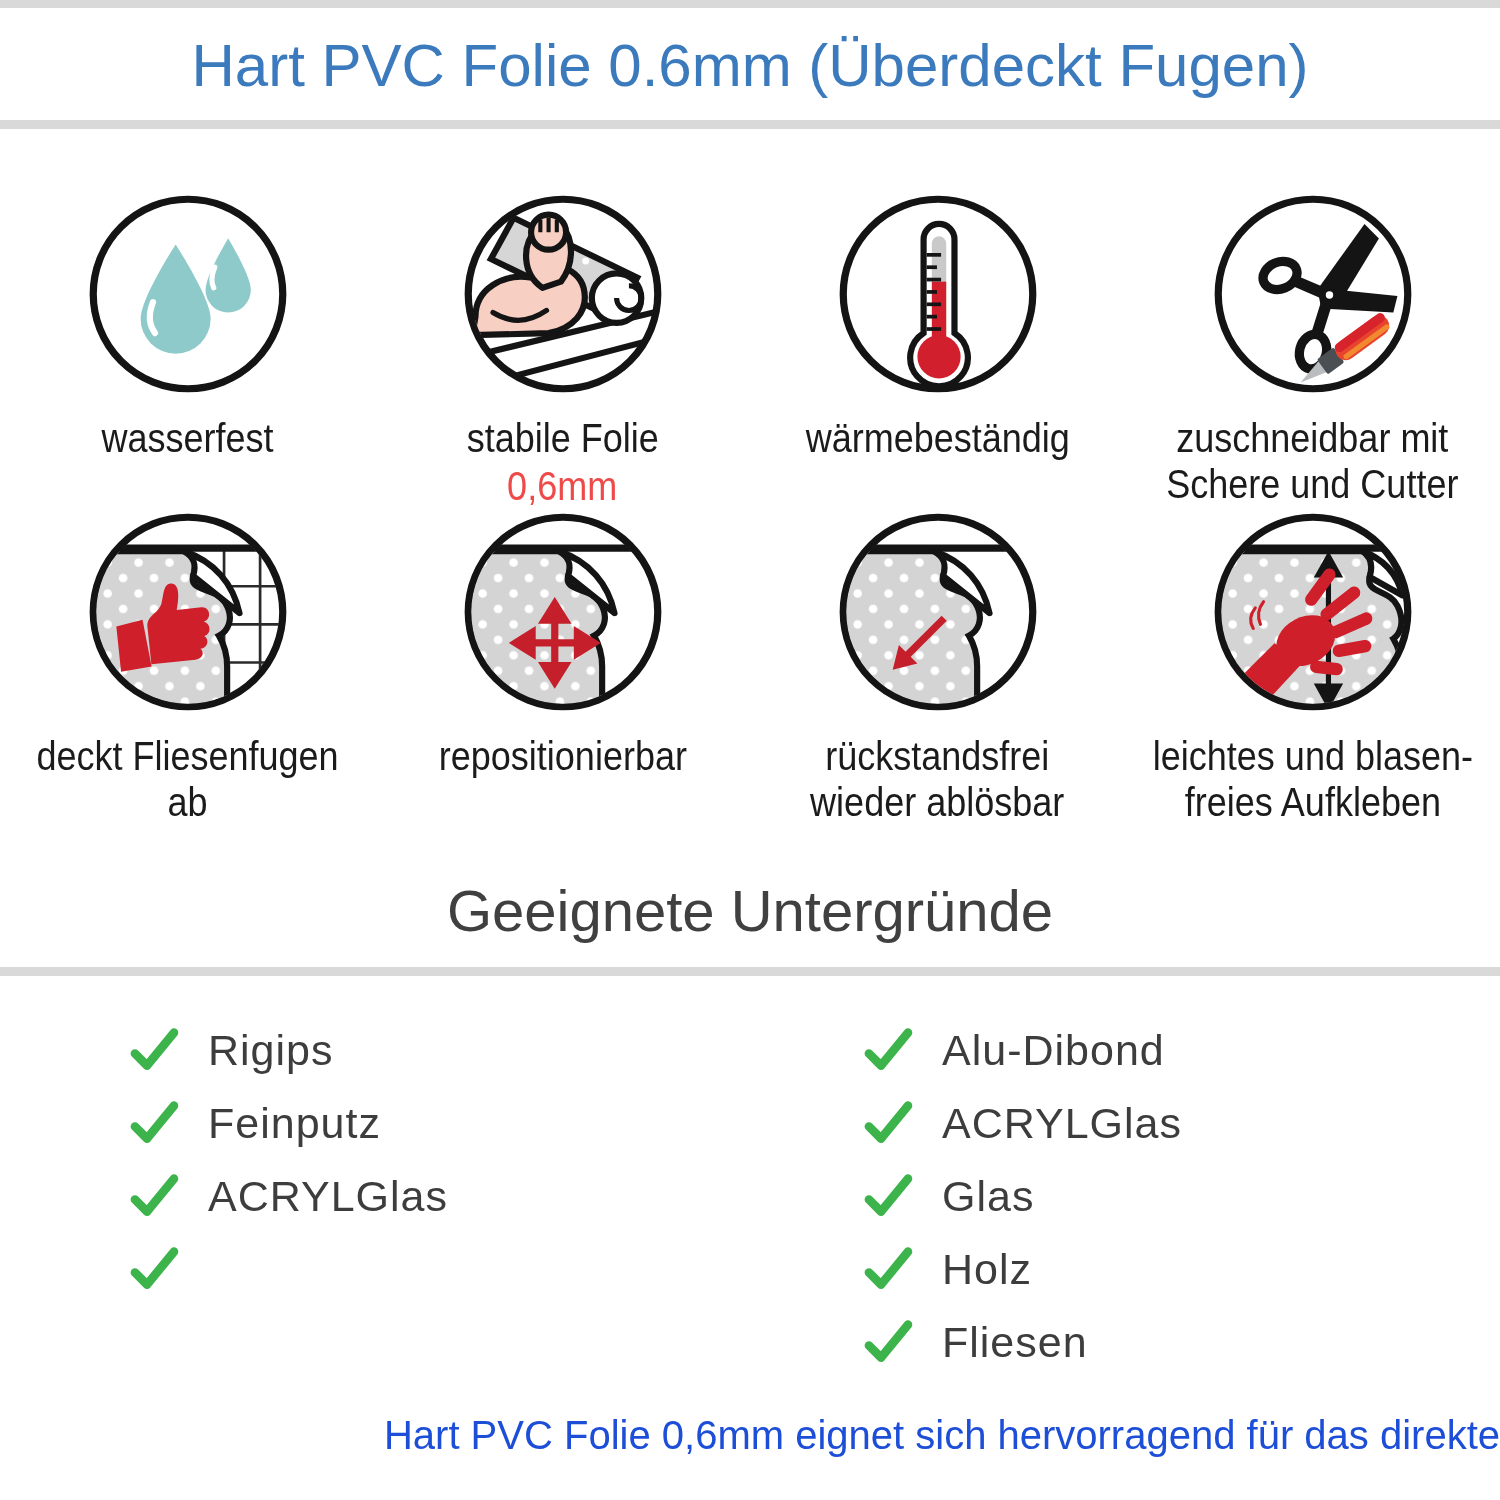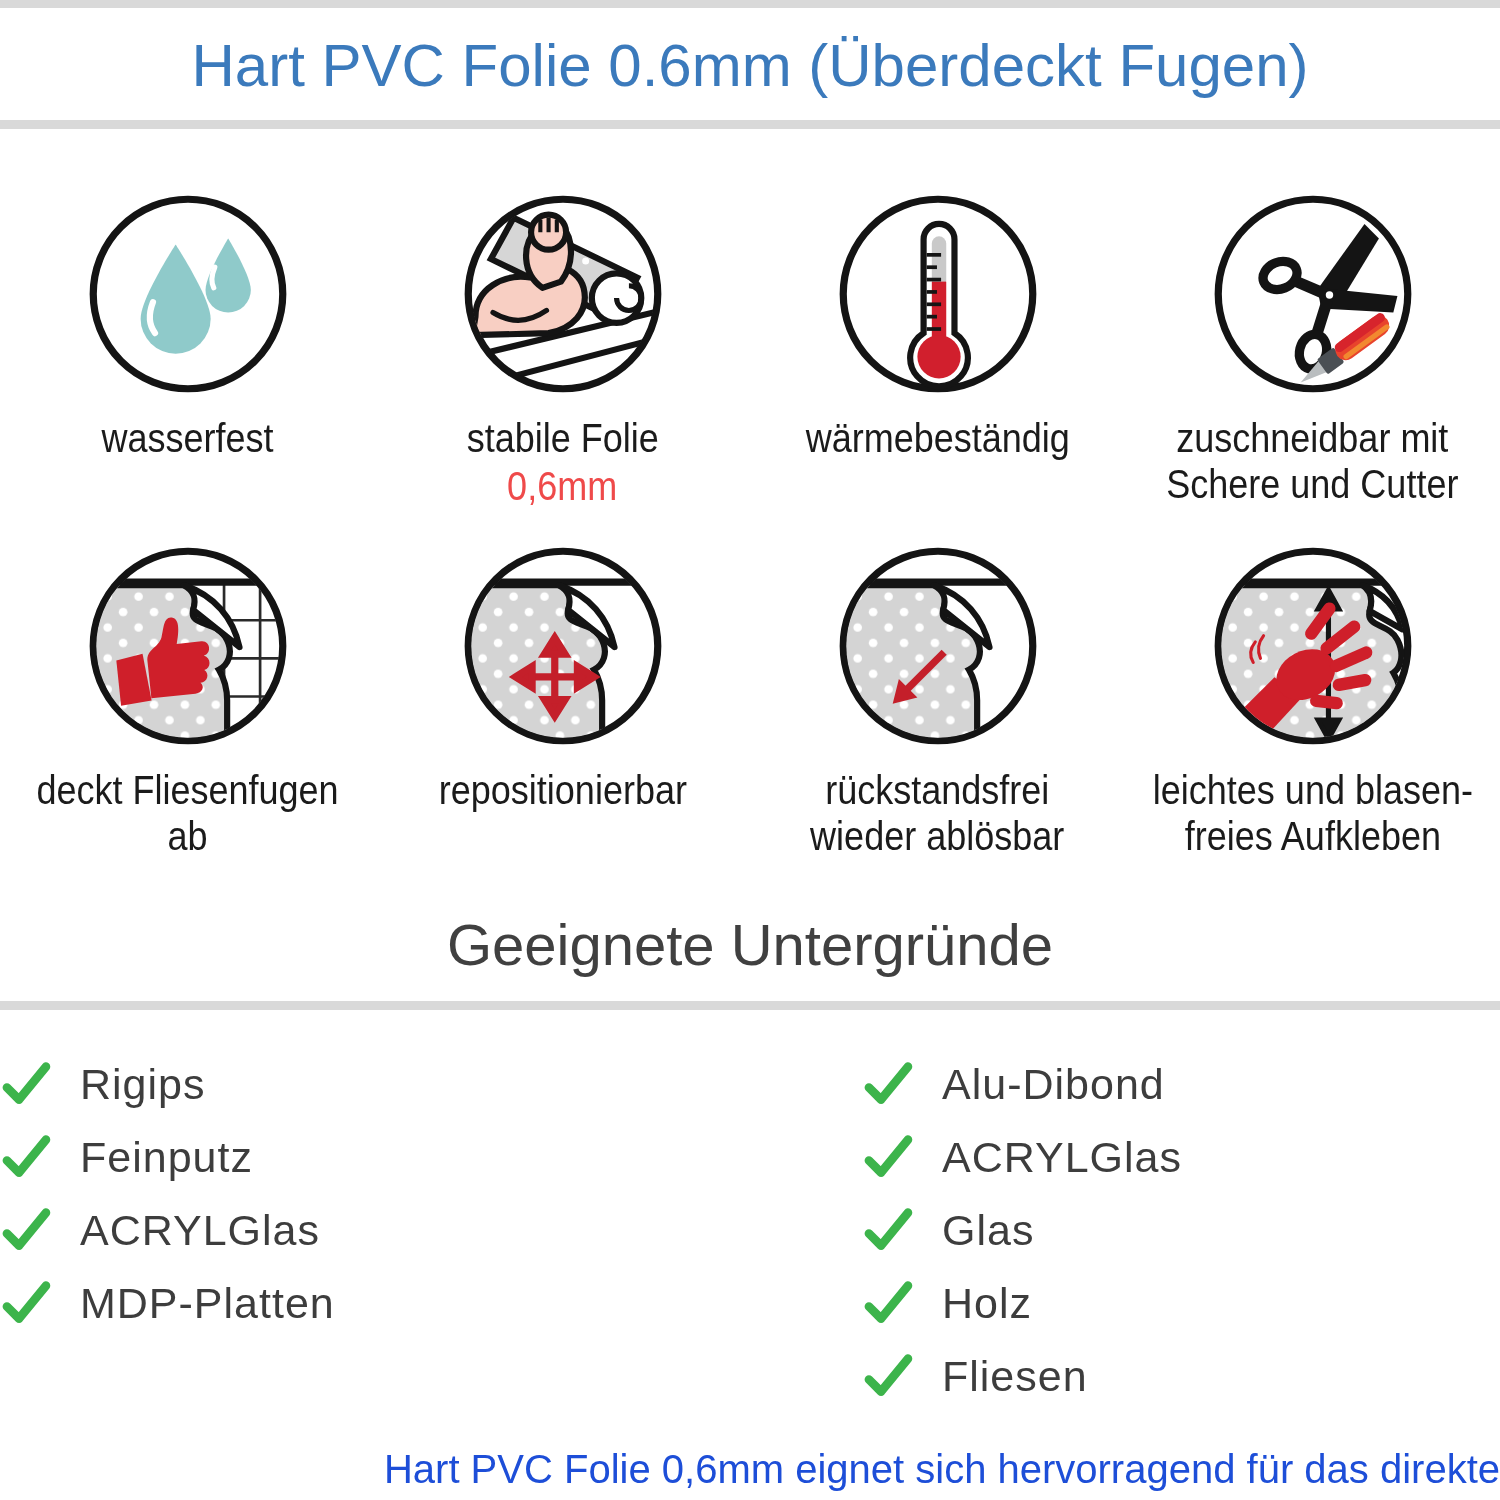--- a/index.html
+++ b/index.html
@@ -16,21 +16,20 @@
     margin:26px 0 22px 0;
     text-align:center;
     font-size:60px;line-height:64px;font-weight:500;
     color:#3b7abc;letter-spacing:0;
   }
 
   
   .features{
     display:grid;
     grid-template-columns:repeat(4,1fr);
-    row-gap:34px;
     margin-top:62px;
   }
   .feature{
     display:flex;flex-direction:column;align-items:center;
   }
   .icon-svg{width:206px;height:206px;display:block;}
   .feature-caption{
     margin-top:18px;text-align:center;color:#1b1b1b;
     font-size:40px;line-height:46px;
     transform:scaleX(.9);
@@ -42,21 +41,21 @@
 
   
   .suitable-title{
     margin:54px 0 24px 0;text-align:center;
     font-size:58px;line-height:64px;font-weight:500;color:#404040;
   }
   .substrates{
     display:flex;margin-top:48px;
   }
   .substrate-col{width:50%;box-sizing:border-box;}
-  .substrate-col.left{}
+  .substrate-col.left{padding-left:128px;}
   .substrate-col.right{padding-left:112px;}
   .substrate-item{
     display:flex;align-items:center;margin-bottom:21px;
   }
   .check-svg{width:52px;height:52px;flex:0 0 52px;margin-right:28px;}
   .substrate-label{
     color:#3d3d3d;font-size:43px;line-height:43px;letter-spacing:1px;
   }
 
   
@@ -312,21 +311,20 @@
     <div class="substrate-item">
       <svg class="check-svg" viewBox="0 0 60 60">
           <path d="M8 34 L22 48 L53 10" stroke="#3cb44b" stroke-width="10" fill="none" stroke-linecap="round" stroke-linejoin="round"></path>
         </svg>
       <span class="substrate-label">ACRYLGlas</span>
     </div>
     <div class="substrate-item">
       <svg class="check-svg" viewBox="0 0 60 60">
           <path d="M8 34 L22 48 L53 10" stroke="#3cb44b" stroke-width="10" fill="none" stroke-linecap="round" stroke-linejoin="round"></path>
         </svg>
-      <span class="substrate-label">MDP-Platten</span>
     </div>
   </div>
   <div class="substrate-col right">
     <div class="substrate-item">
       <svg class="check-svg" viewBox="0 0 60 60">
           <path d="M8 34 L22 48 L53 10" stroke="#3cb44b" stroke-width="10" fill="none" stroke-linecap="round" stroke-linejoin="round"></path>
         </svg>
       <span class="substrate-label">Alu-Dibond</span>
     </div>
     <div class="substrate-item">

